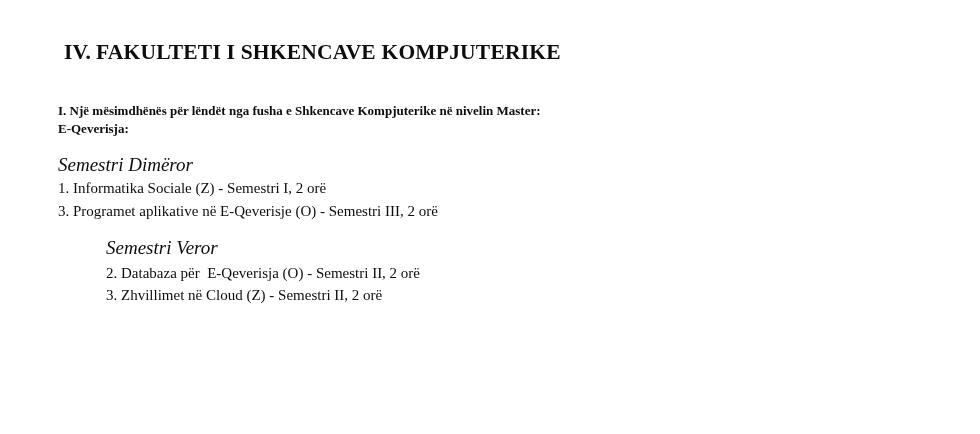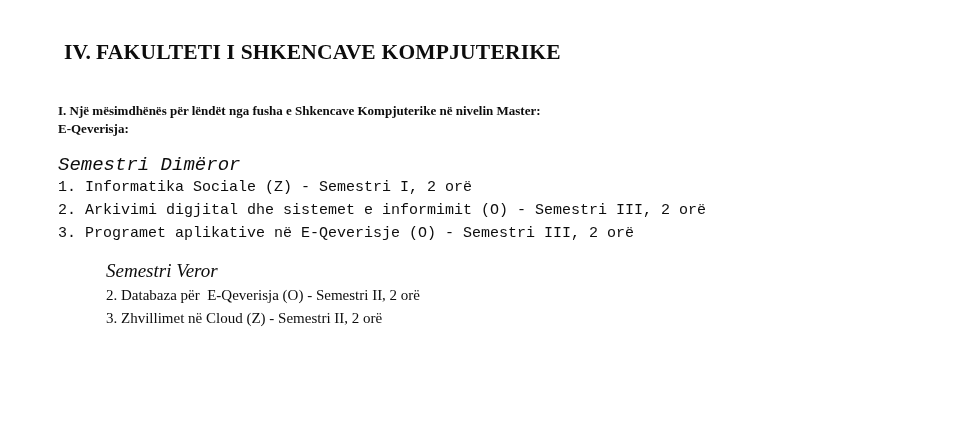--- a/index.html
+++ b/index.html
@@ -59,21 +59,20 @@
     margin: 0;
     padding: 0;
   }
   .course-item {
     font-size: 15px;
     line-height: 1.52;
     white-space: pre;
   }
   .group-first {
     margin-top: 14px;
-    font-family: Liberation Mono, monospace;
   }
   .group-second {
     margin-top: 13px;
     margin-left: 48px;
   }
   .group-second-list {
     margin-top: 1px;
   }
 </style>
 </head>
@@ -86,21 +85,20 @@
 
     <h2 class="section-heading">
       <span>I. Një mësimdhënës për lëndët nga fusha e Shkencave Kompjuterike në nivelin Master:</span>
       <span class="line2">E-Qeverisja:</span>
     </h2>
 
     <div class="group group-first">
       <p class="sub-heading">Semestri Dimëror</p>
       <ul class="course-list">
         <li class="course-item">1. Informatika Sociale (Z) - Semestri I, 2 orë</li>
-        <li class="course-item">2. Arkivimi digjital dhe sistemet e informimit (O) - Semestri III, 2 orë</li>
         <li class="course-item">3. Programet aplikative në E-Qeverisje (O) - Semestri III, 2 orë</li>
       </ul>
     </div>
 
     <div class="group group-second">
       <p class="sub-heading">Semestri Veror</p>
       <ul class="course-list group-second-list">
         <li class="course-item">2. Databaza për  E-Qeverisja (O) - Semestri II, 2 orë</li>
         <li class="course-item">3. Zhvillimet në Cloud (Z) - Semestri II, 2 orë</li>
       </ul>

